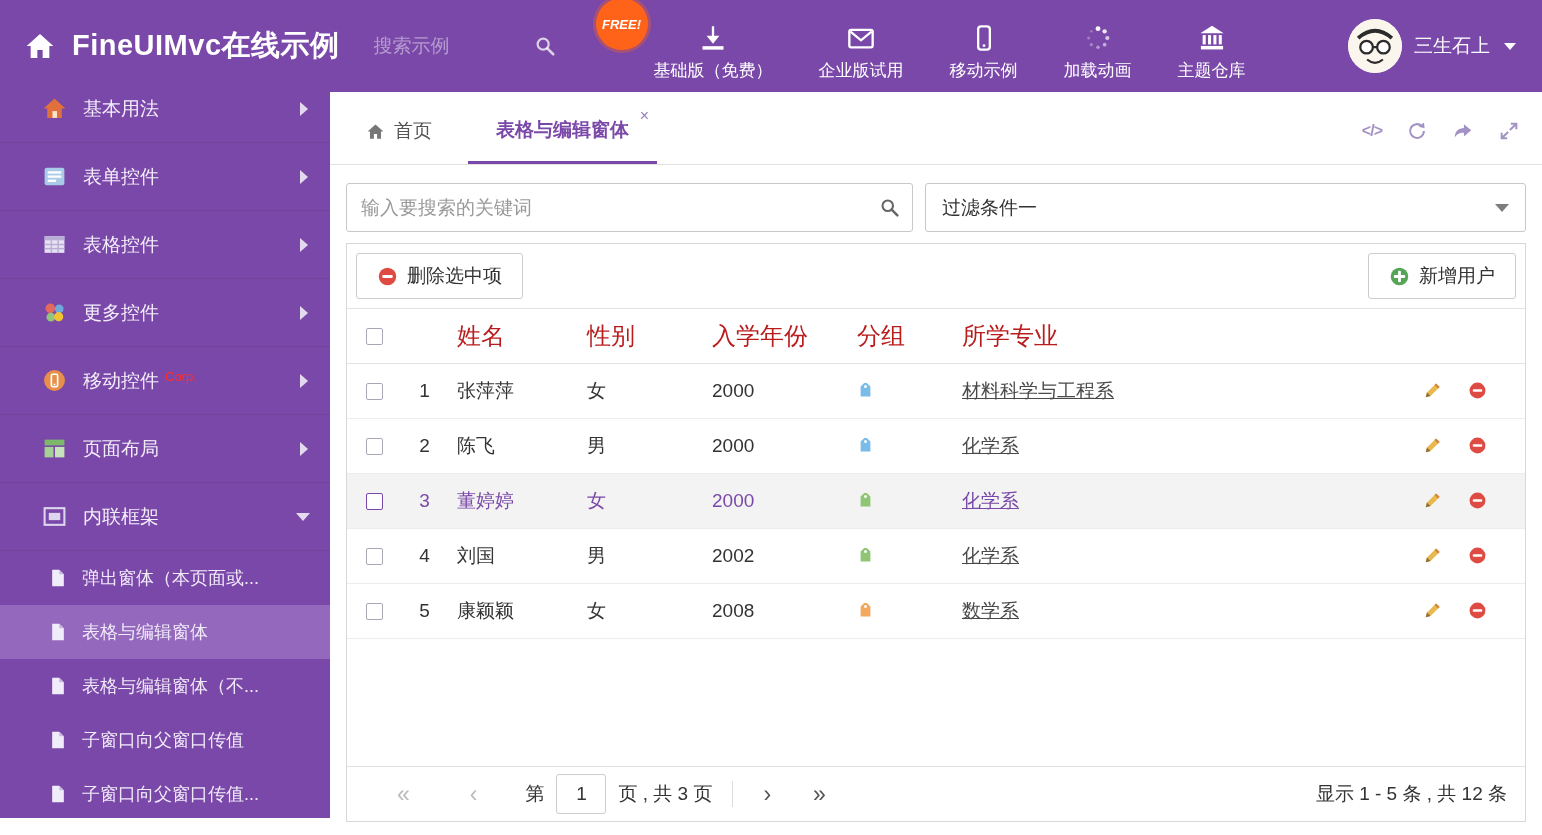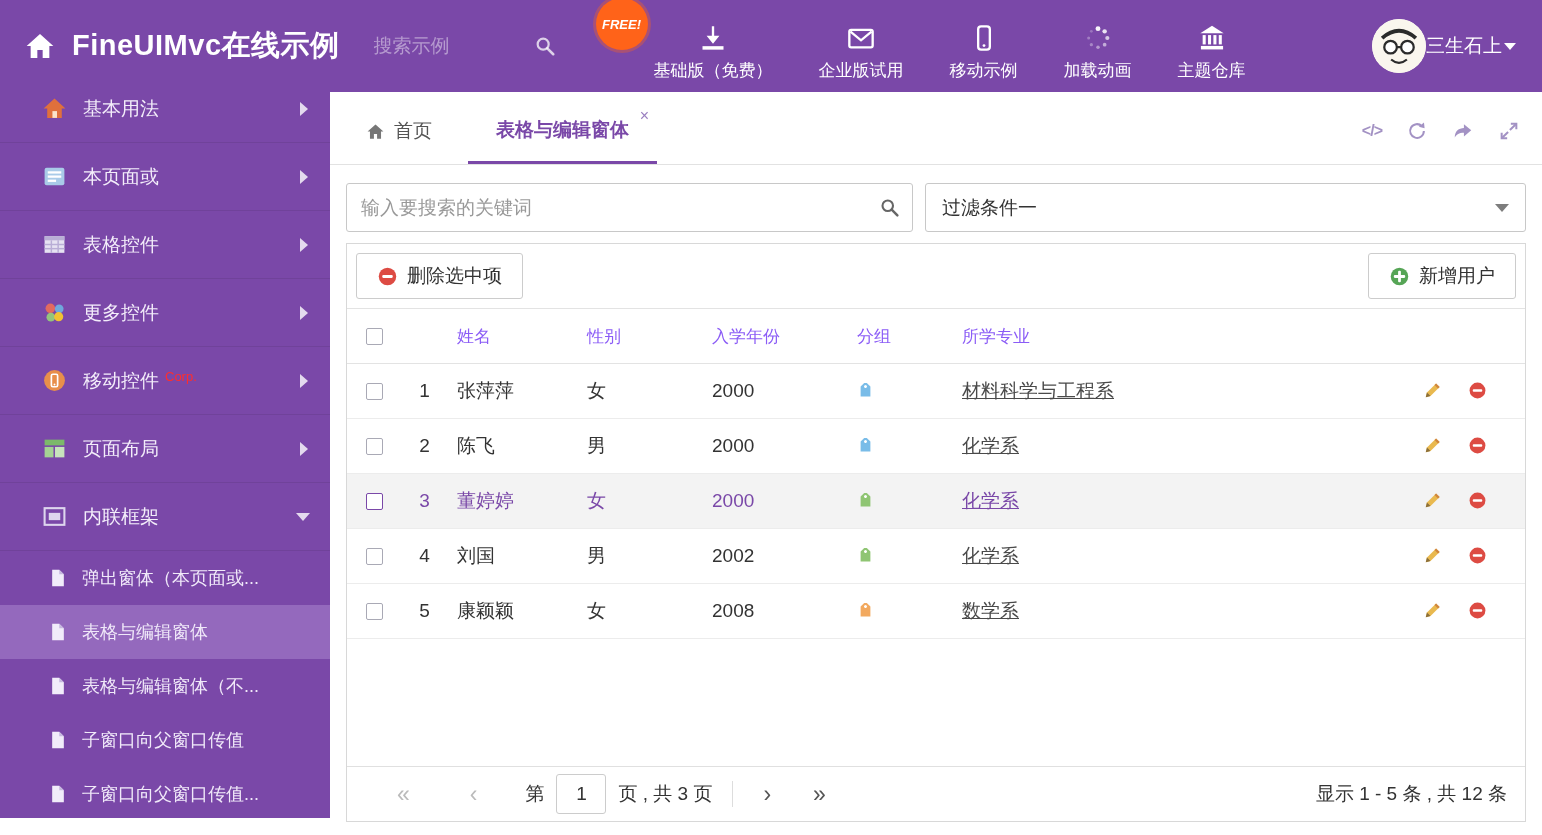--- a/index.html
+++ b/index.html
@@ -19,21 +19,21 @@
   .topsearch .sicon { width:22px; height:22px; color:rgba(255,255,255,.75); }
   .topnav { display:flex; align-items:flex-start; margin-left:70px; gap:46px; }
   .topnav-item { position:relative; display:flex; flex-direction:column; align-items:center;
     gap:7px; cursor:pointer; padding-top:14px; }
   .topnav-item .nicon { width:28px; height:28px; }
   .topnav-item .nlabel { font-size:17px; white-space:nowrap;text-align:right; }
   .free-badge { position:absolute; left:-58px; top:-12px; width:52px; height:52px; border-radius:50%;
     background:#ff6319; color:#fff; font-size:13px; font-weight:bold; font-style:italic;
     display:flex; align-items:center; justify-content:center;
     box-shadow:0 0 0 3px rgba(255,99,25,.35); }
-  .userbox { margin-left:auto; margin-right:26px; display:flex; align-items:center; }
+  .userbox { margin-left:auto; margin-right:26px; display:flex; align-items:center; gap:12px; }
   .avatar { width:54px; height:54px; border-radius:50%; overflow:hidden; background:#faf6ee; flex:none; }
   .username { font-size:19px; }
   .caret-down { width:0; height:0; border-left:6px solid transparent; border-right:6px solid transparent;
     border-top:7px solid #fff; display:inline-block; margin-left:2px; }
 
   
   .sidebar { position:absolute; left:0; top:75px; width:330px; height:743px;
     background:#7a48a8; overflow:hidden; }
   .side-item { height:68px; display:flex; align-items:center; padding-left:42px;
     border-bottom:1px solid rgba(0,0,0,.08); cursor:pointer; color:#f3edfa; }
@@ -81,21 +81,21 @@
     display:flex; flex-direction:column; min-height:0; }
   .gtoolbar { padding:9px; display:flex; align-items:center; flex:none; }
   .gbtn { display:flex; align-items:center; gap:9px; height:46px; padding:0 20px;
     background:#fff; border:1px solid #ccc; border-radius:3px; font-size:19px; color:#333; cursor:pointer;text-align:center; }
   .gbtn .bicon { width:21px; height:21px; }
   .gbtn.add { margin-left:auto; }
 
   .thead, .trow { display:grid; grid-template-columns:55px 45px 130px 125px 145px 105px 1fr 112px;
     align-items:center; }
   .thead { height:56px; border-top:1px solid #e3e3e3; border-bottom:1px solid #e3e3e3;
-    font-size:17px; color:#8b5cf6; flex:none; }
+    font-size:24px; color:#b91c1c; flex:none; }
   .trow { height:55px; border-bottom:1px solid #ececec; font-size:19px; color:#333; }
   .cell { padding-left:10px; white-space:nowrap; overflow:hidden; }
   .c-check { display:flex; justify-content:center; padding-left:0; }
   .c-num { text-align:center; padding-left:0; }
   .checkbox { width:17px; height:17px; border:1px solid #a9a9b5; border-radius:2px; background:#fff;
     display:inline-block; cursor:pointer; }
   .major-link { color:#4a4a4a; text-decoration:underline; cursor:pointer; }
   .c-actions { display:flex; justify-content:flex-end; align-items:center; gap:26px; padding-right:38px; }
   .act { width:21px; height:21px; cursor:pointer; }
   .tag-icon { width:17px; height:17px; }
@@ -229,21 +229,21 @@
   </div>
   <div class="side-item">
     <span class="icn">
       <svg viewBox="0 0 24 24">
           <rect x="2.5" y="3.5" width="19" height="17" rx="2" fill="#a9cbe8"></rect>
           <rect x="5.5" y="7" width="13" height="2.2" fill="#fff"></rect>
           <rect x="5.5" y="11" width="13" height="2.2" fill="#fff"></rect>
           <rect x="5.5" y="15" width="8" height="2.2" fill="#fff"></rect>
         </svg>
     </span>
-    <span class="lbl">本页面或</span>
+    <span class="lbl">表单控件</span>
     <span class="arr-right"></span>
   </div>
   <div class="side-item">
     <span class="icn">
       <svg viewBox="0 0 24 24">
           <rect x="2.5" y="4" width="19" height="16" fill="#e6e2f2"></rect>
           <rect x="2.5" y="4" width="19" height="4" fill="#b9aed6"></rect>
           <line x1="2.5" y1="12" x2="21.5" y2="12" stroke="#b9aed6" stroke-width="1.4"></line>
           <line x1="2.5" y1="16" x2="21.5" y2="16" stroke="#b9aed6" stroke-width="1.4"></line>
           <line x1="9" y1="8" x2="9" y2="20" stroke="#b9aed6" stroke-width="1.4"></line>

